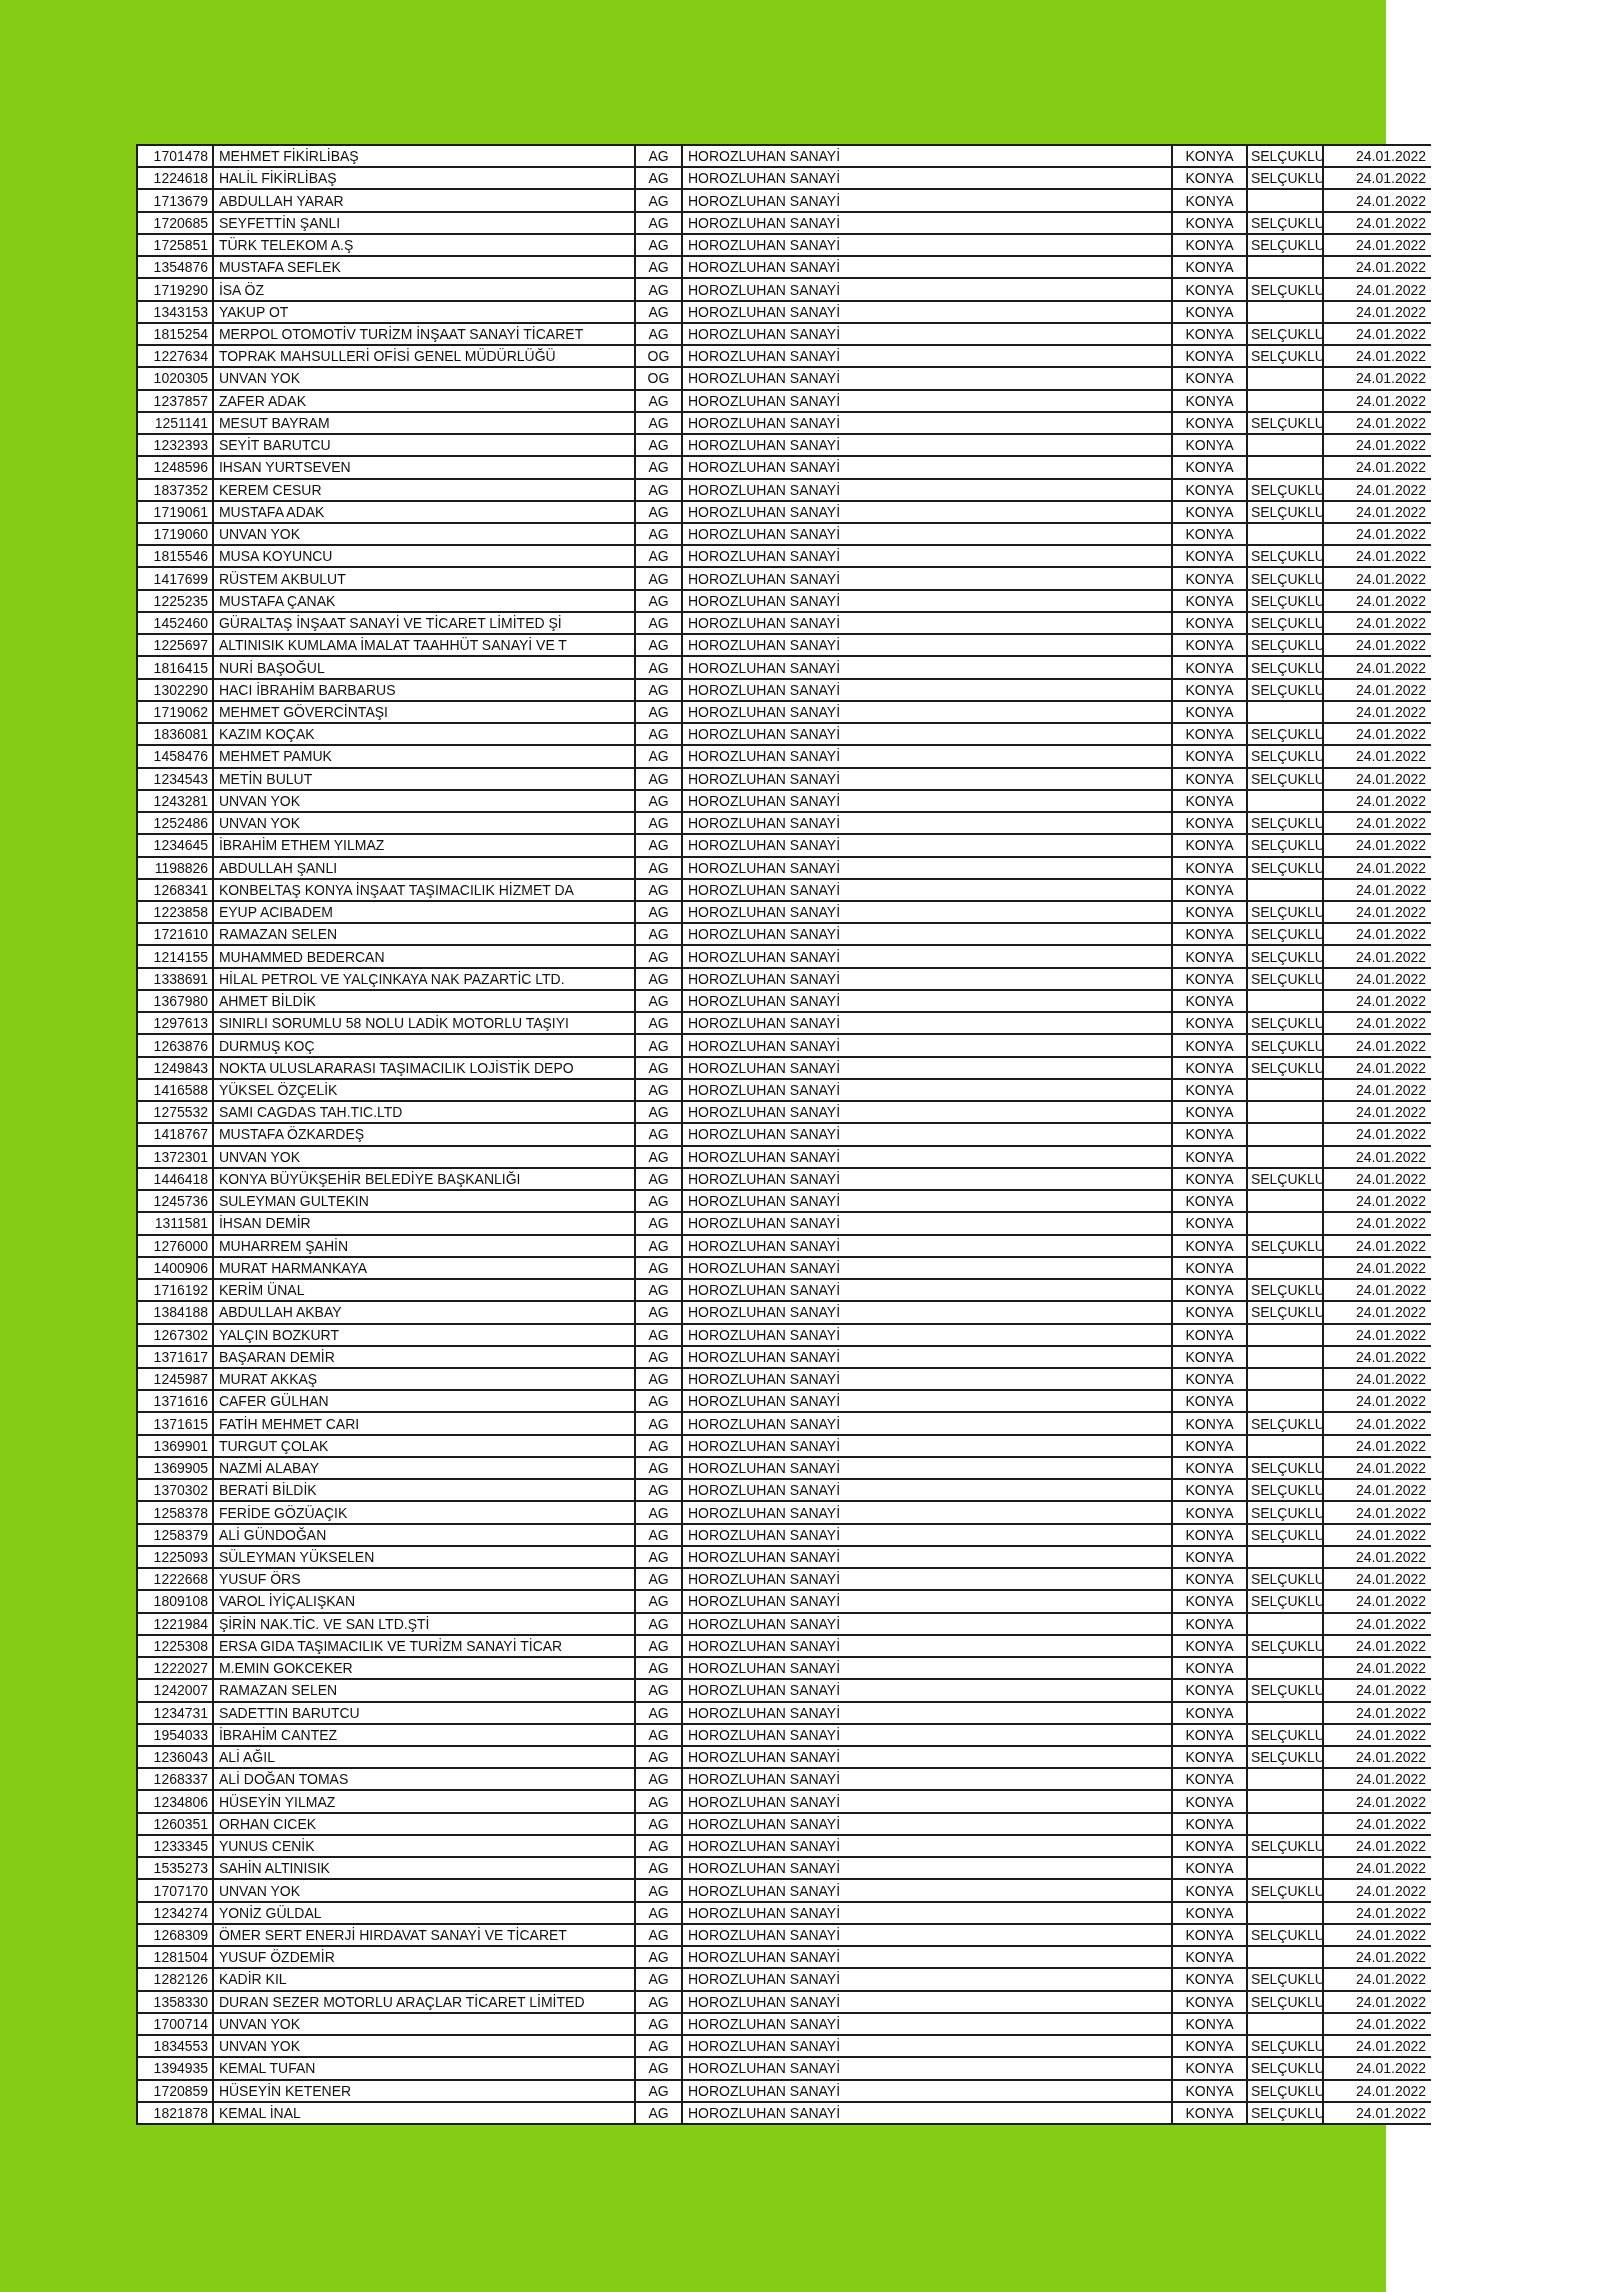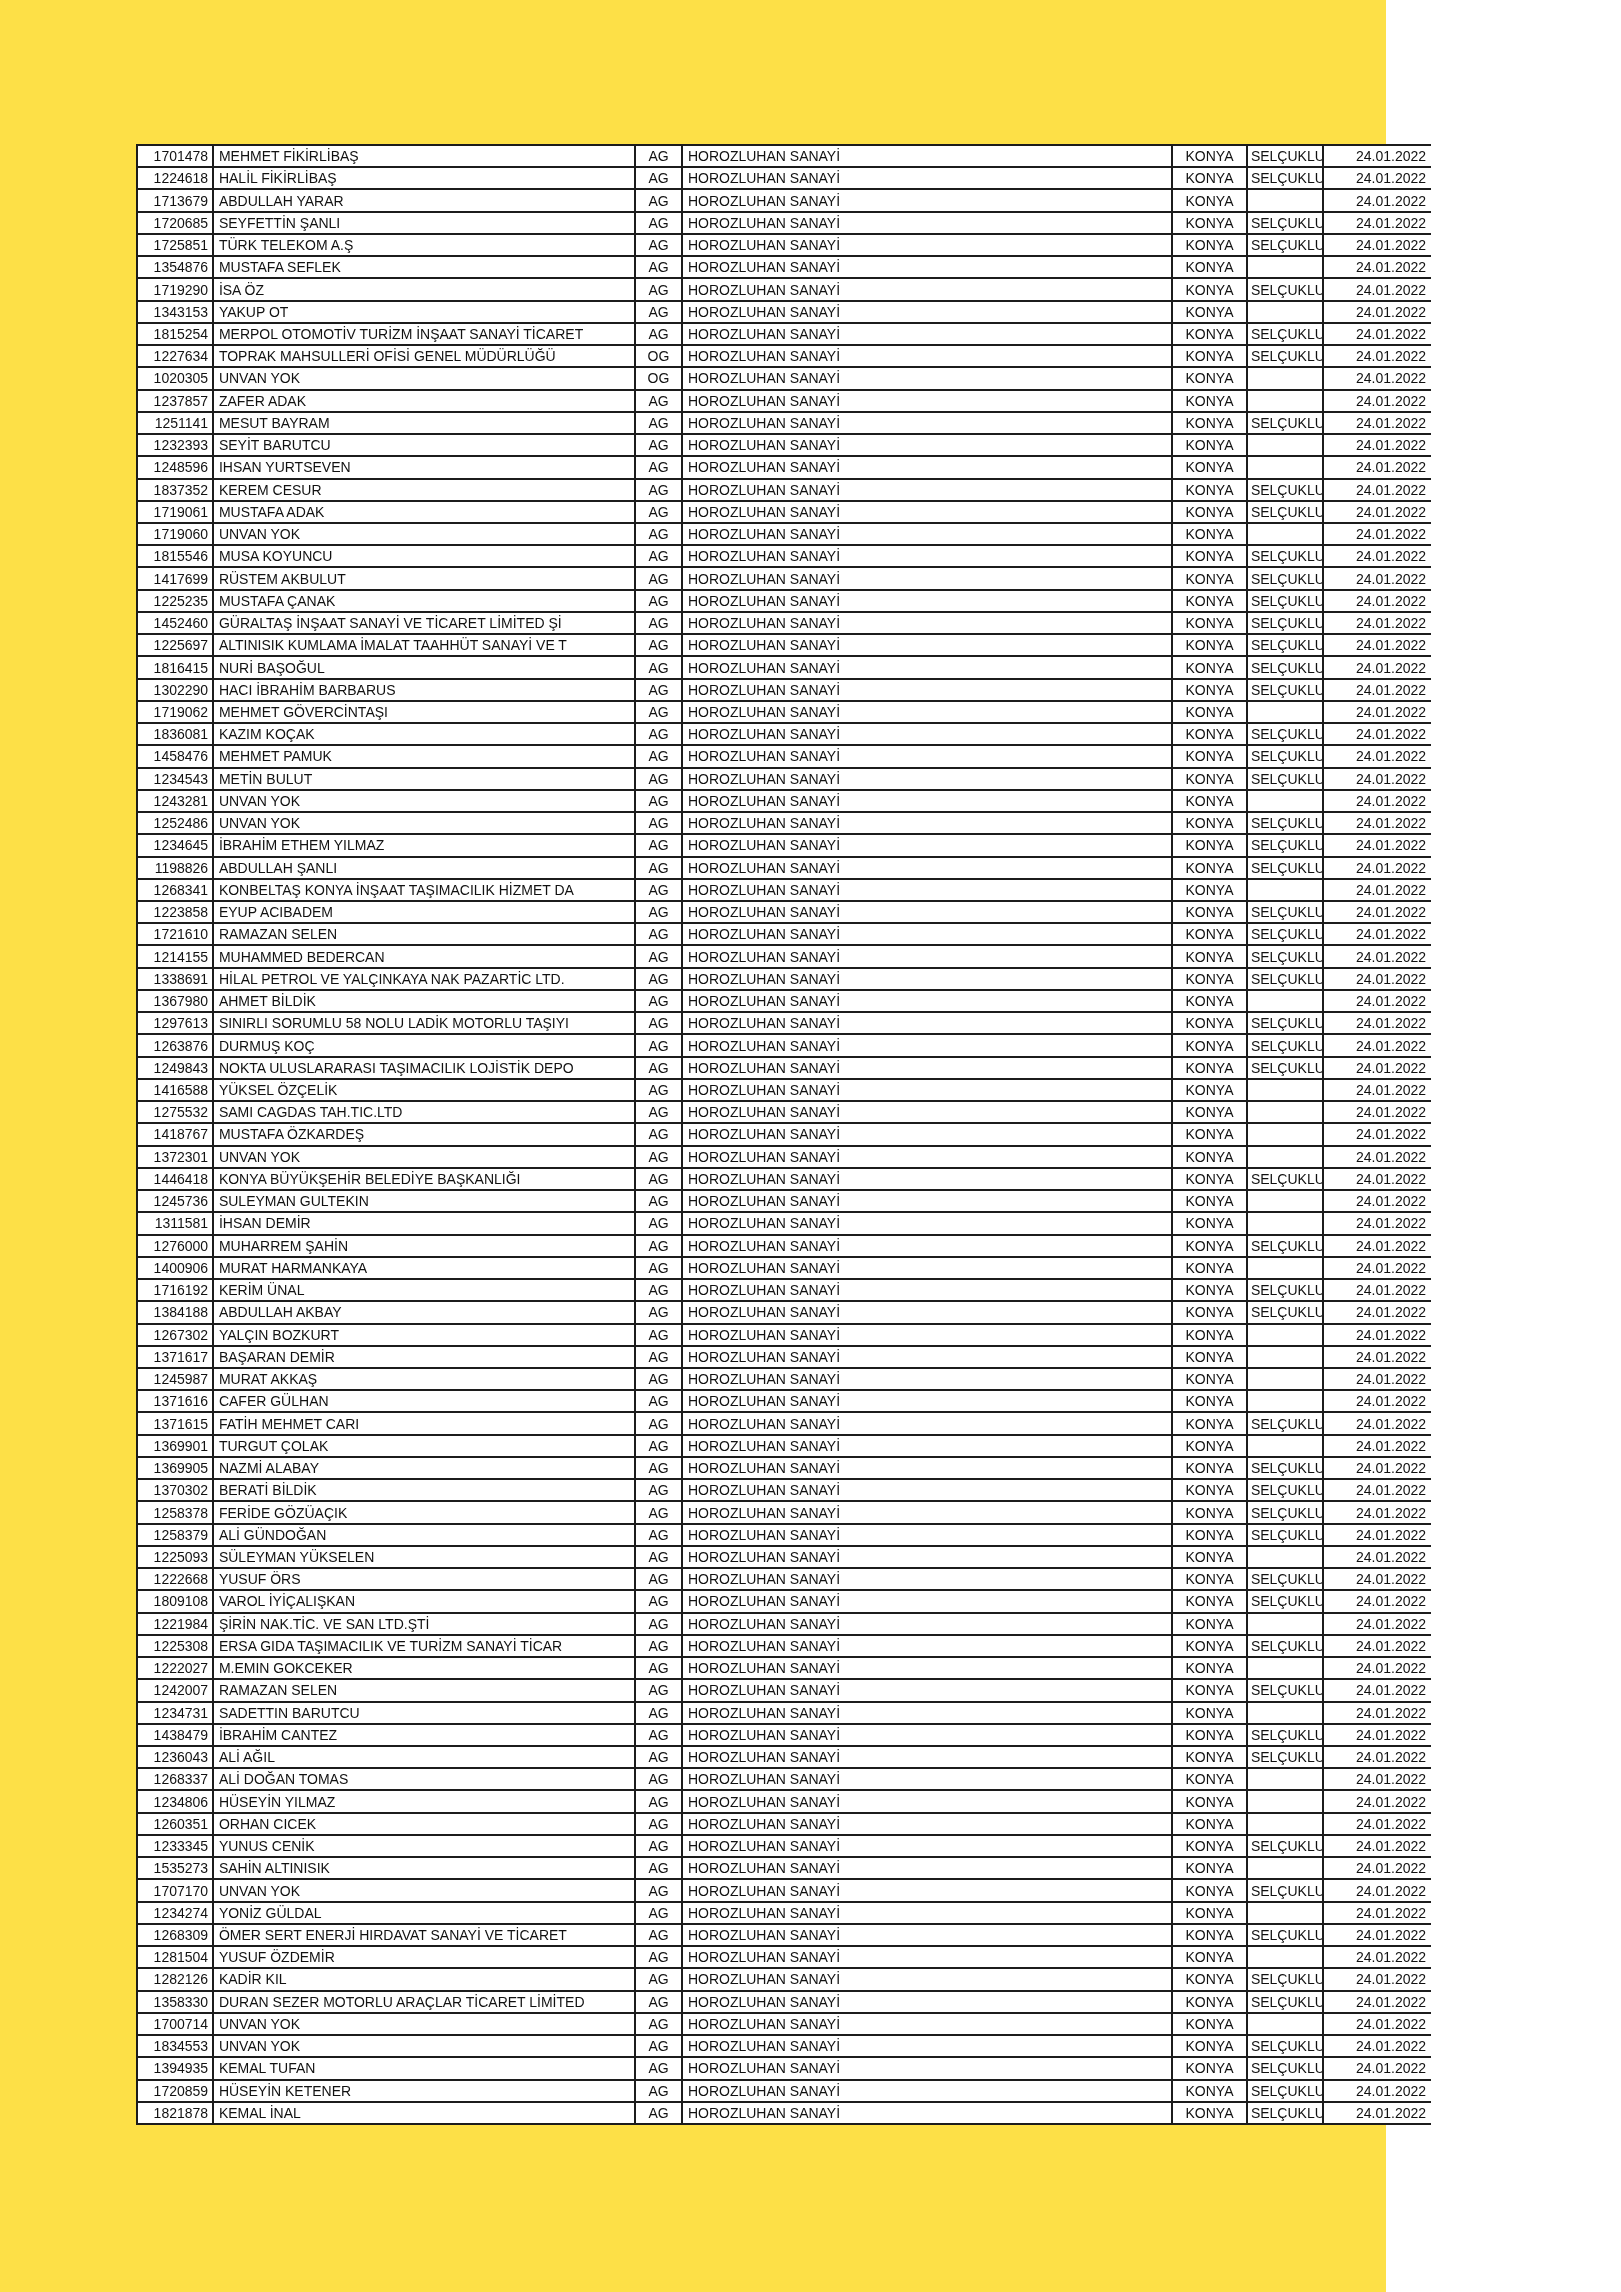--- a/index.html
+++ b/index.html
@@ -4,21 +4,21 @@
 <style>
   html, body {
     margin: 0;
     padding: 0;
     background: #ffffff;
   }
   .page {
     position: relative;
     width: 1386px;
     height: 2293px;
-    background: #fde047;
+    background: #84cc16;
     font-family: "Liberation Sans", sans-serif;
     color: #111111;
   }
   .records-grid {
     position: absolute;
     left: 136px;
     top: 144px;
     width: 1295px;
     height: 1981px;
     box-sizing: border-box;
@@ -542,21 +542,21 @@
       <div class="cell c4">KONYA</div>
       <div class="cell c5">SELÇUKLU</div>
       <div class="cell c6">24.01.2022</div>
       <div class="cell c0">1234731</div>
       <div class="cell c1">SADETTIN BARUTCU</div>
       <div class="cell c2">AG</div>
       <div class="cell c3">HOROZLUHAN SANAYİ</div>
       <div class="cell c4">KONYA</div>
       <div class="cell c5"></div>
       <div class="cell c6">24.01.2022</div>
-      <div class="cell c0">1438479</div>
+      <div class="cell c0">1954033</div>
       <div class="cell c1">İBRAHİM CANTEZ</div>
       <div class="cell c2">AG</div>
       <div class="cell c3">HOROZLUHAN SANAYİ</div>
       <div class="cell c4">KONYA</div>
       <div class="cell c5">SELÇUKLU</div>
       <div class="cell c6">24.01.2022</div>
       <div class="cell c0">1236043</div>
       <div class="cell c1">ALİ AĞIL</div>
       <div class="cell c2">AG</div>
       <div class="cell c3">HOROZLUHAN SANAYİ</div>

